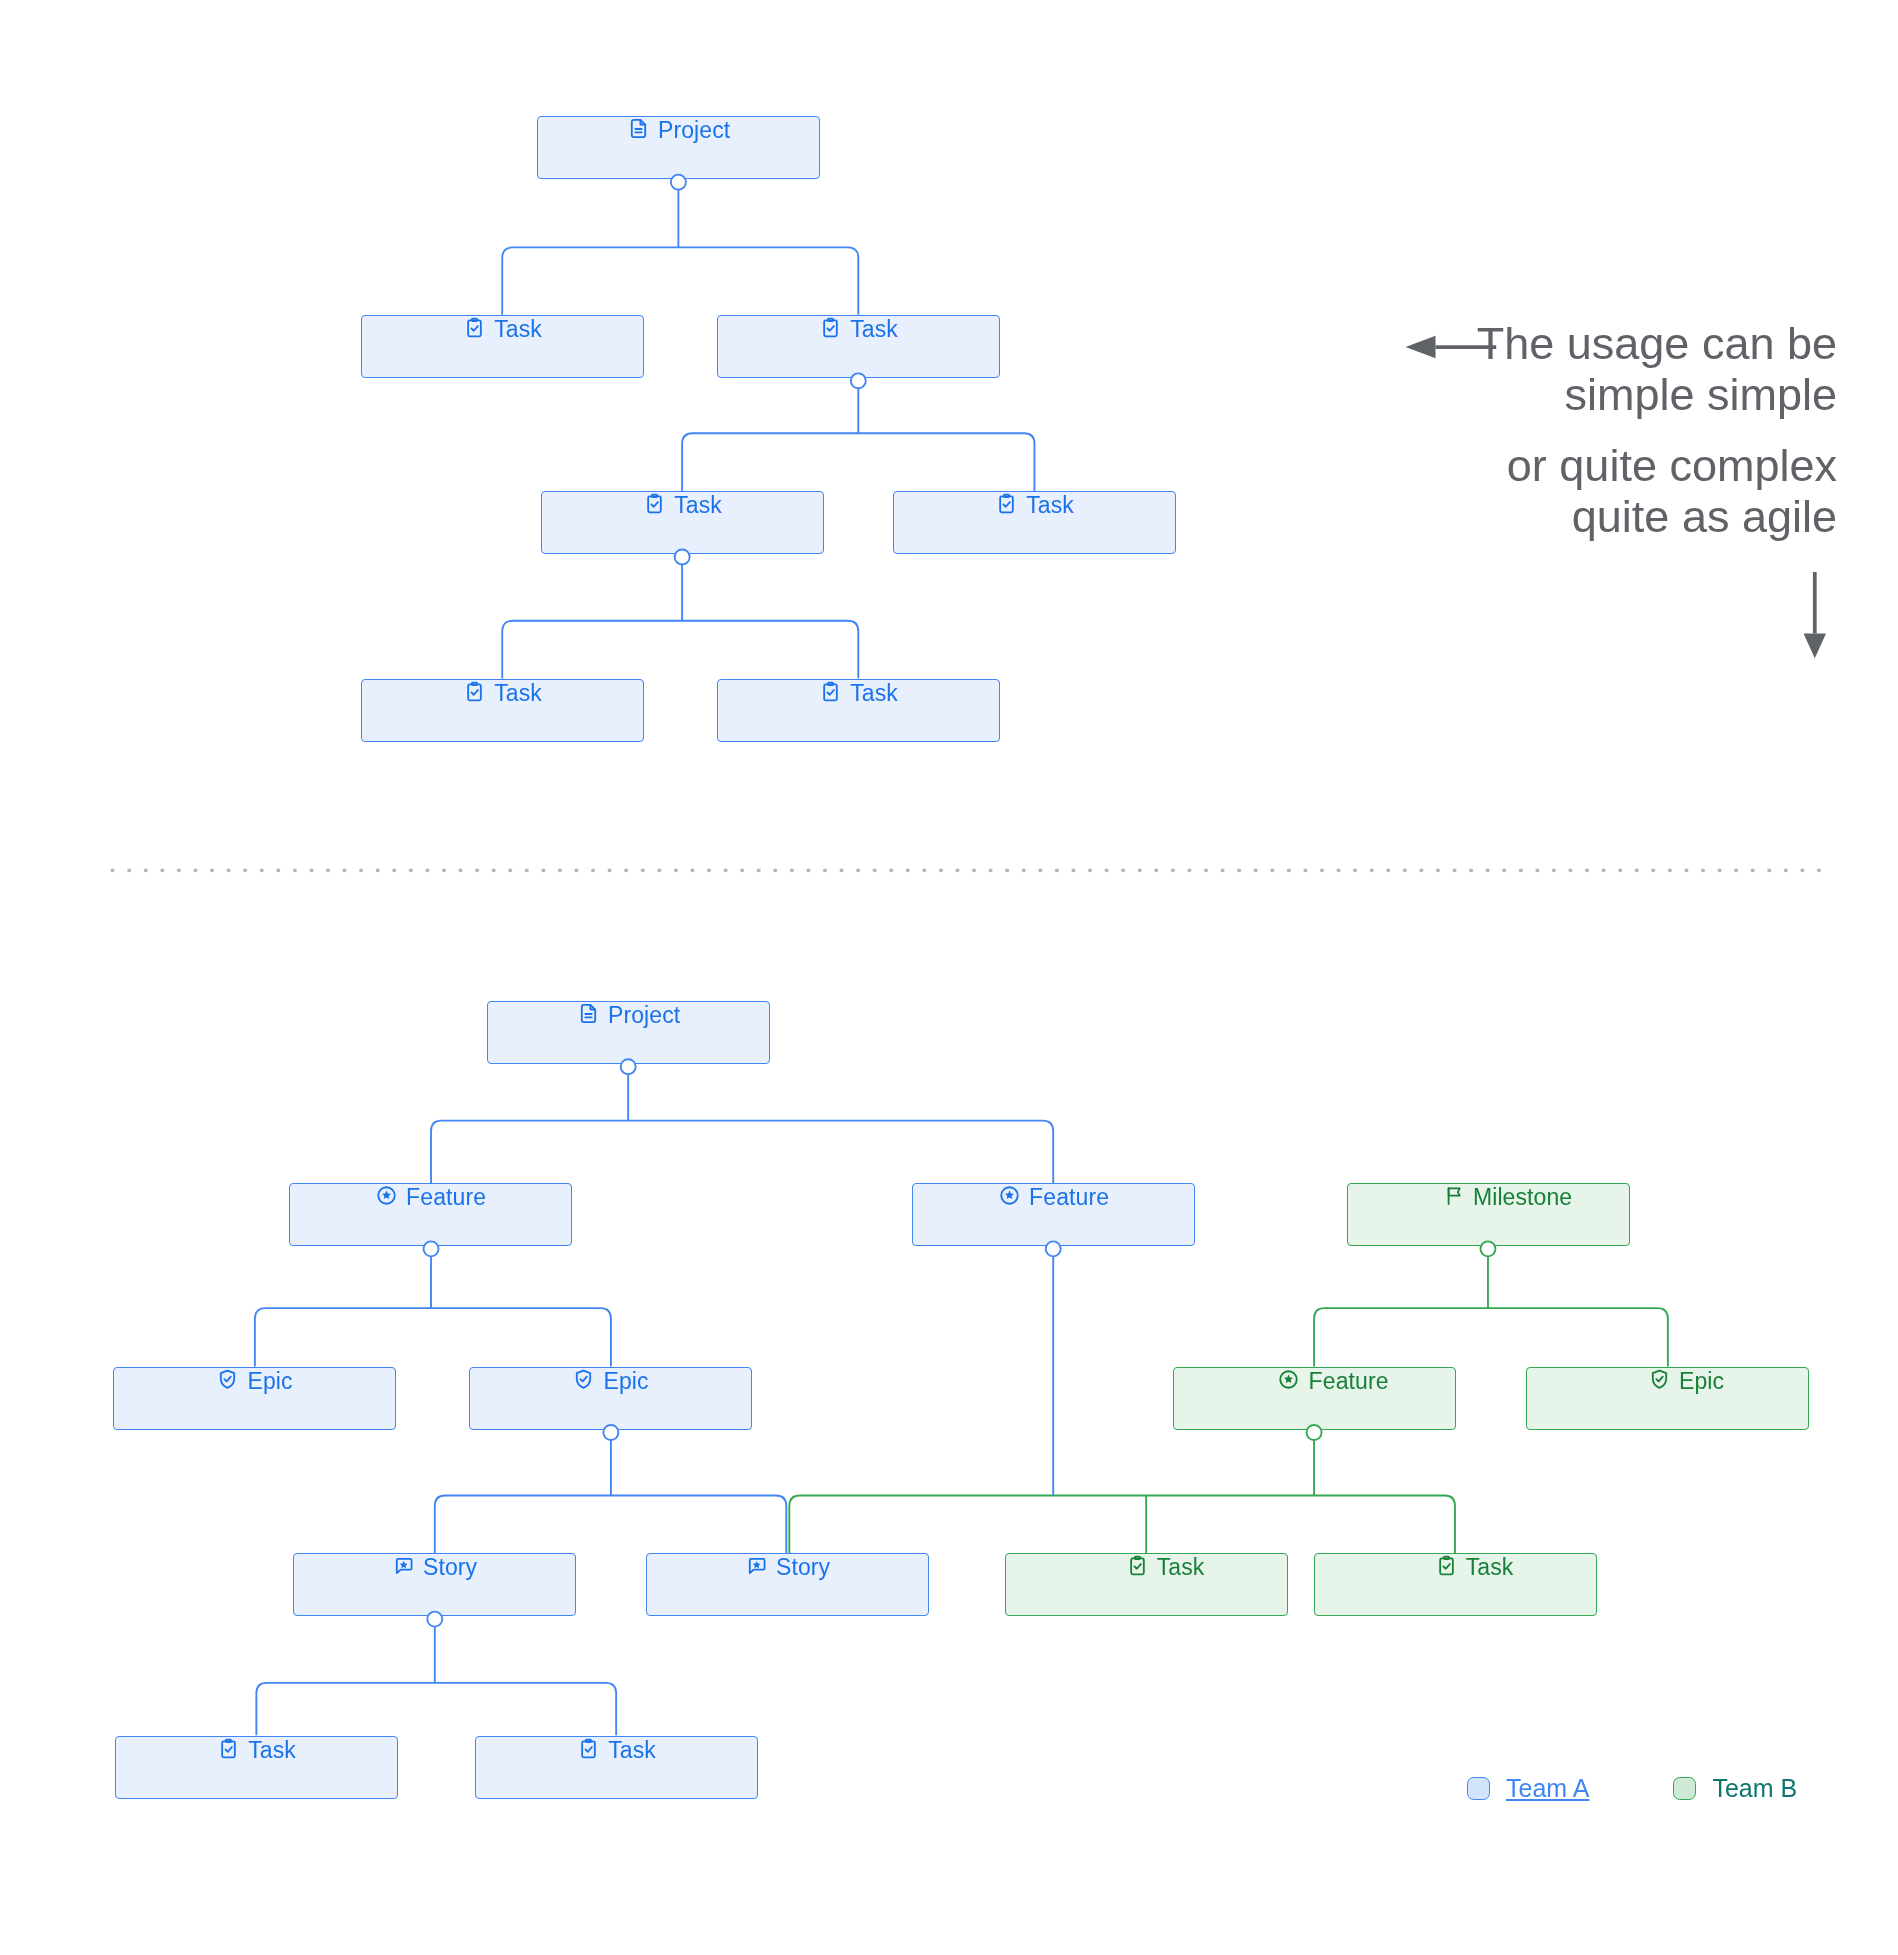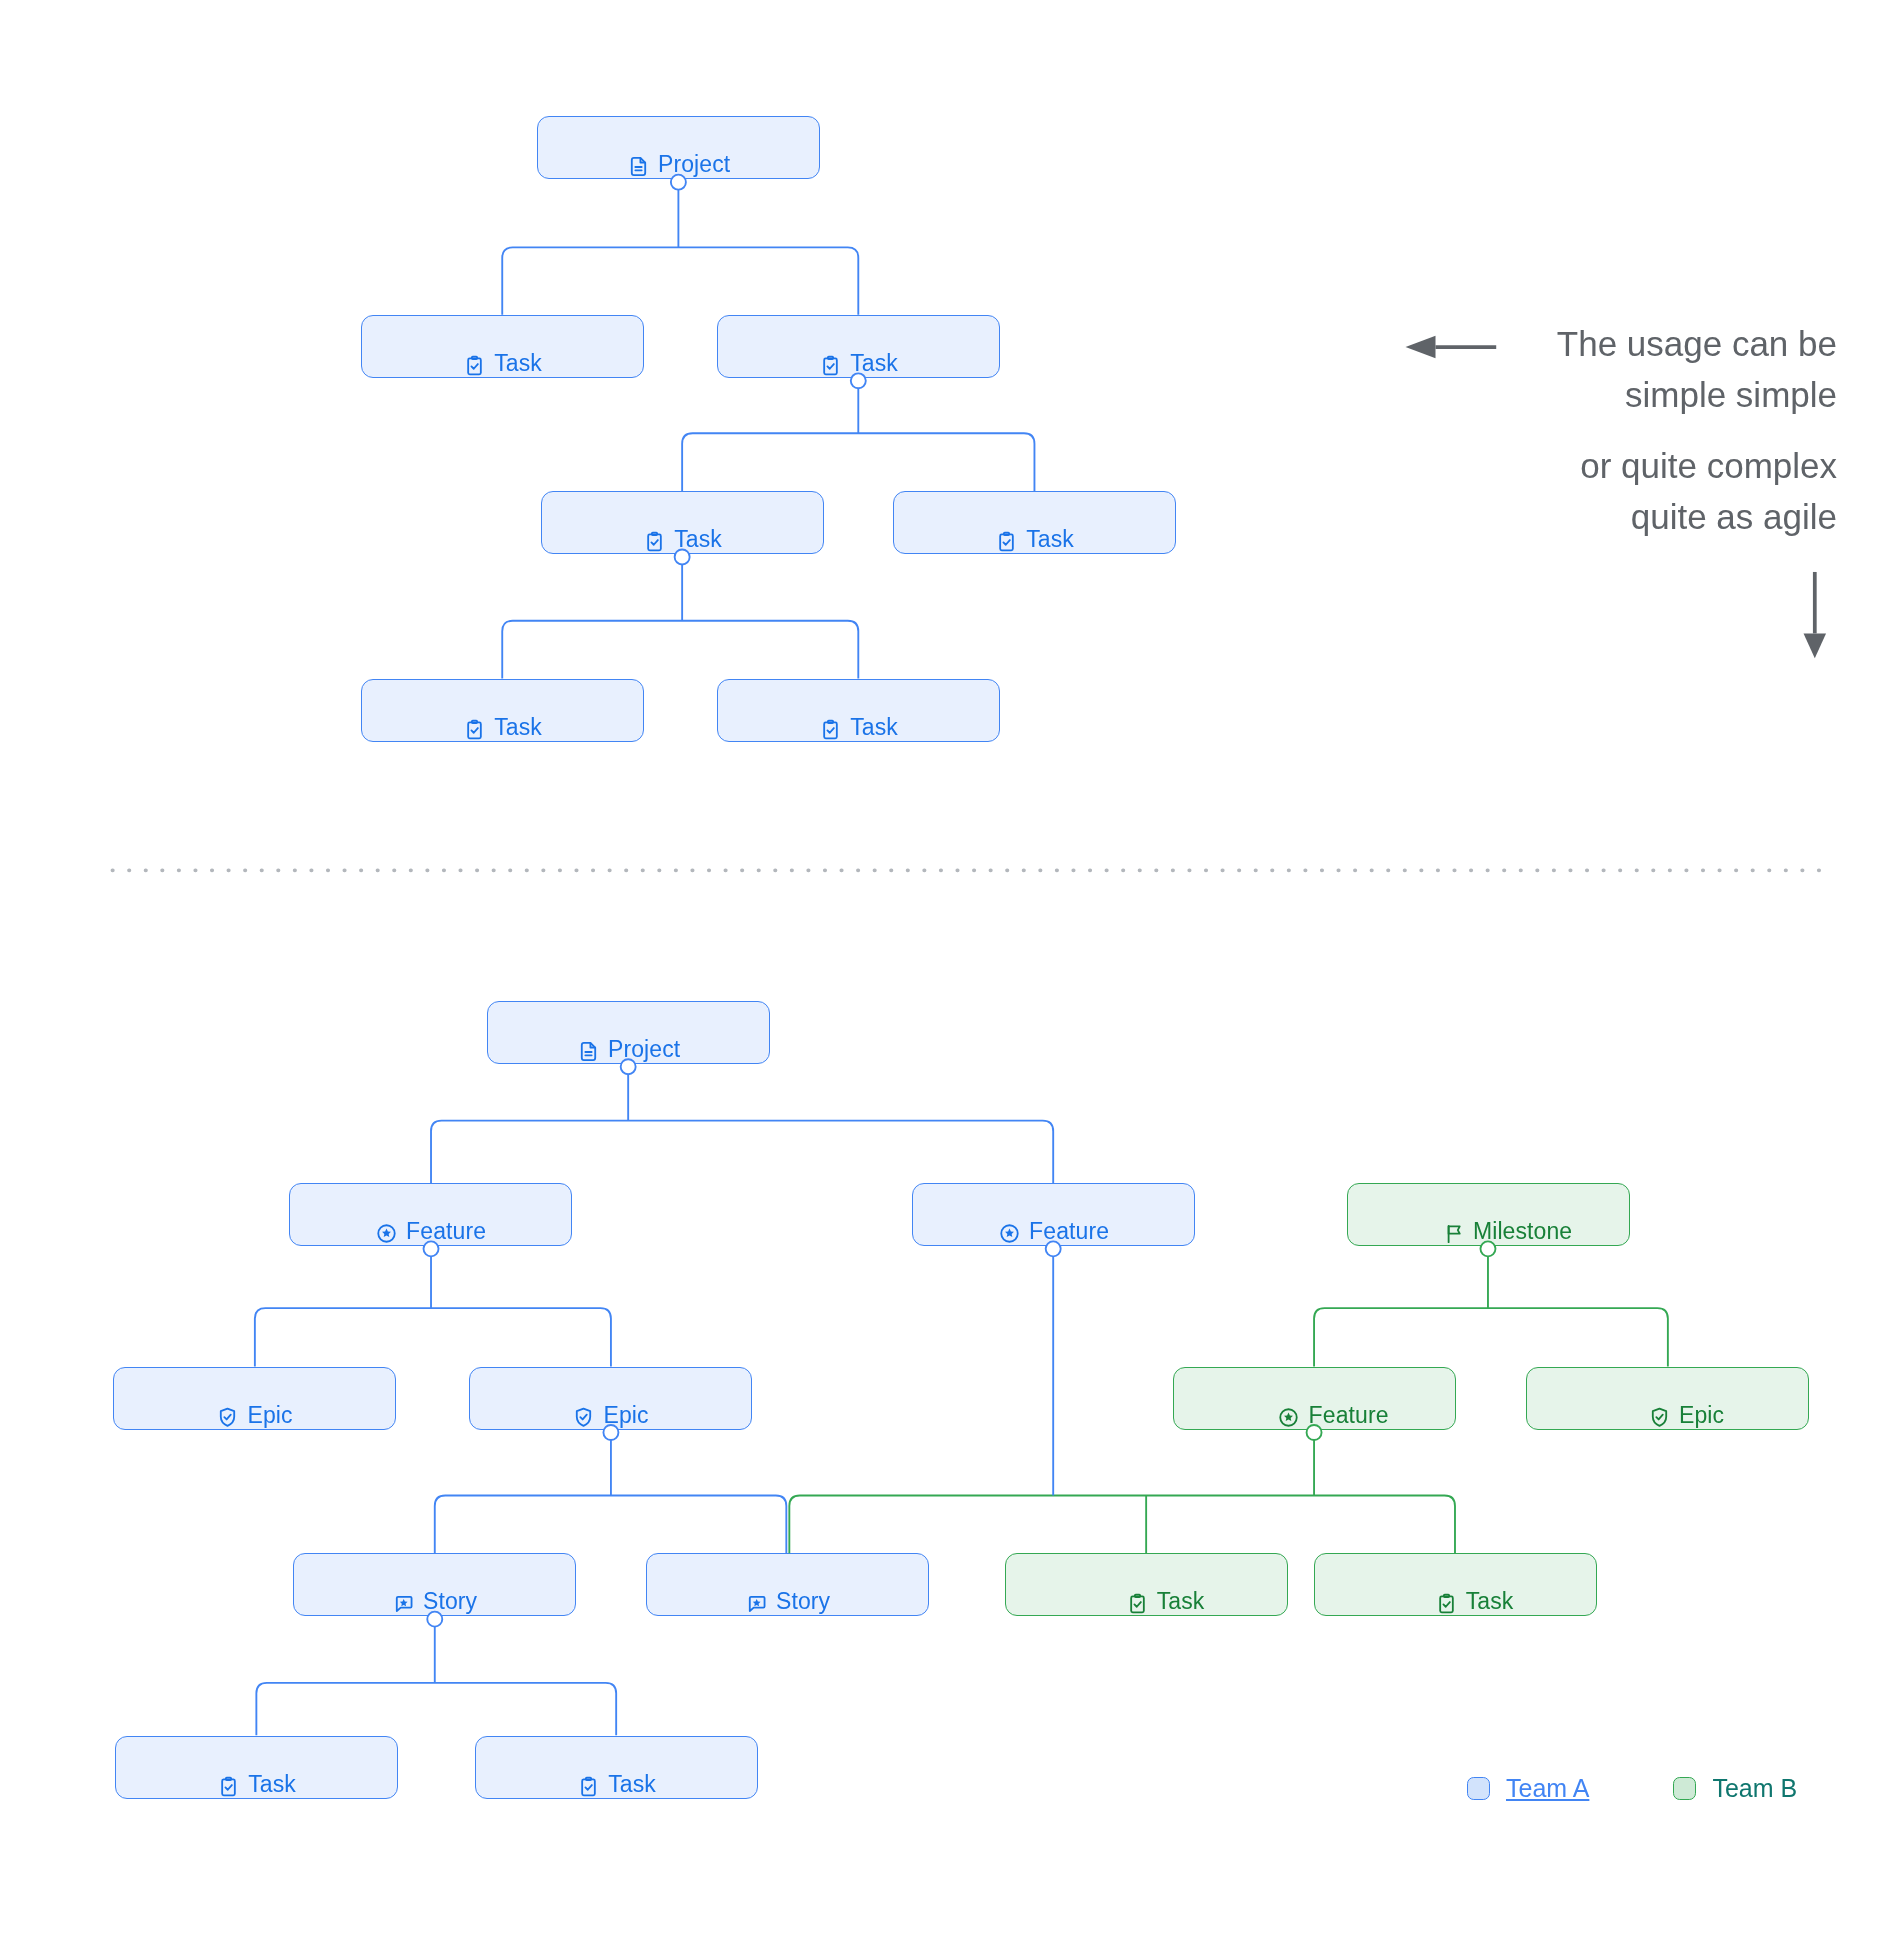--- a/index.html
+++ b/index.html
@@ -1,27 +1,27 @@
 <!DOCTYPE html>
 <html style="font-size:12px"><head>
 <meta charset="utf-8">
 <style>
   html,body{margin:0;padding:0;background:#ffffff;}
   body{width:1898px;height:1955px;position:relative;overflow:hidden;
        font-family:"Liberation Sans", sans-serif;}
   #canvas{position:absolute;inset:0;width:1898px;height:1955px;}
-  .node{position:absolute;display:flex;align-items:flex-end;justify-content:center;
-        gap:8.2px;border-radius:12px;border:1.9px solid;box-sizing:border-box;
+  .node{position:absolute;display:flex;align-items:flex-start;justify-content:center;
+        gap:8.2px;border-radius:4px;border:1.9px solid;box-sizing:border-box;
         font-size:23px;font-weight:500;letter-spacing:0.1px;z-index:1;}
   .team-A{background:#E8F0FE;border-color:#4285F4;color:#1A73E8;}
   .team-B{background:#E6F4EA;border-color:#34A853;color:#188038;padding-left:37px;}
   .node svg{display:block;flex:0 0 auto;}
   #wires{position:absolute;left:0;top:0;z-index:5;pointer-events:none;}
   .annotation{position:absolute;right:61px;top:318px;text-align:right;
-              color:#5F6368;font-size:35px;line-height:51px;z-index:2;}
+              color:#5F6368;font-size:45px;line-height:51px;z-index:2;}
   .annotation .para2{margin-top:19.5px;}
   .legend{position:absolute;left:1467px;top:1774px;display:flex;align-items:center;
           gap:84px;z-index:2;}
   .legend-item{display:flex;align-items:center;gap:16.5px;font-size:25px;font-weight:500;}
   .swatch{width:22.5px;height:22.5px;border-radius:6.7px;border:1.9px solid;box-sizing:border-box;}
   .swatch-A{background:#D2E3FC;border-color:#4285F4;}
   .swatch-B{background:#CEEAD6;border-color:#34A853;}
   .legend-label-A{color:#4285F4;text-decoration:underline;}
   .legend-label-B{color:#0f766e;}
 </style>

